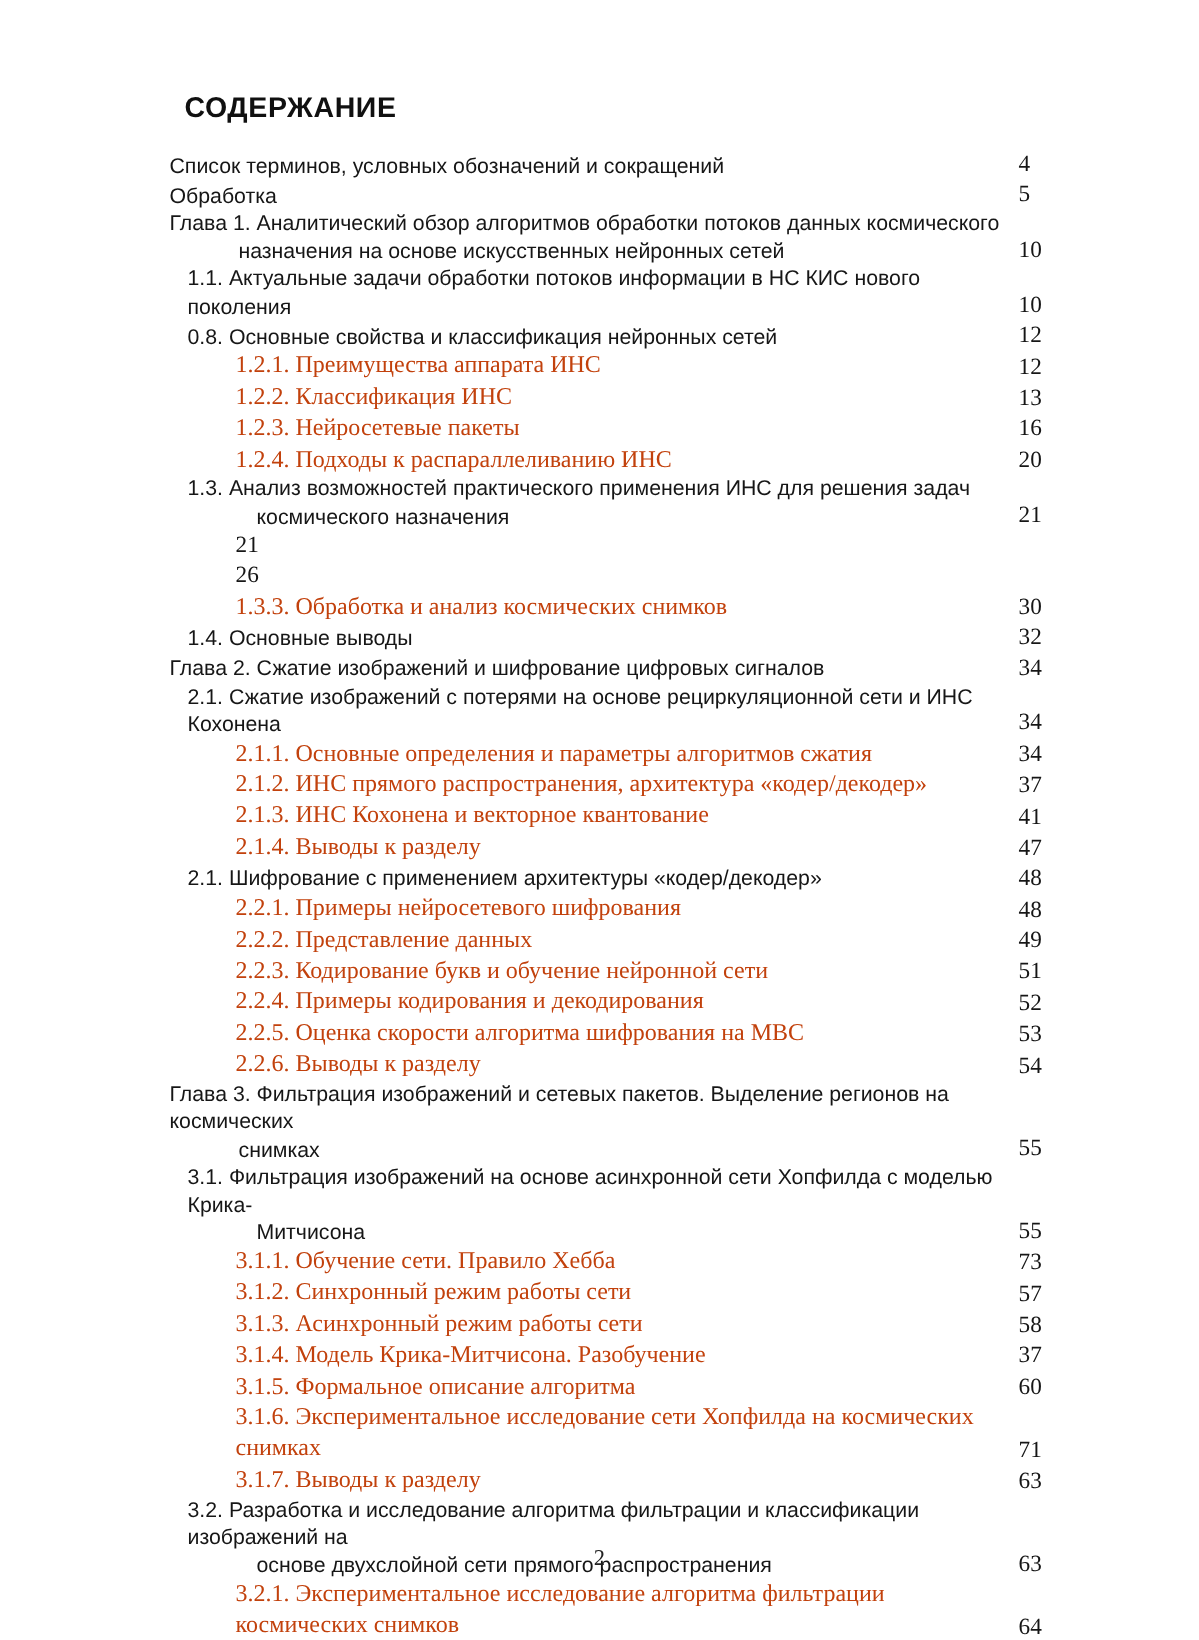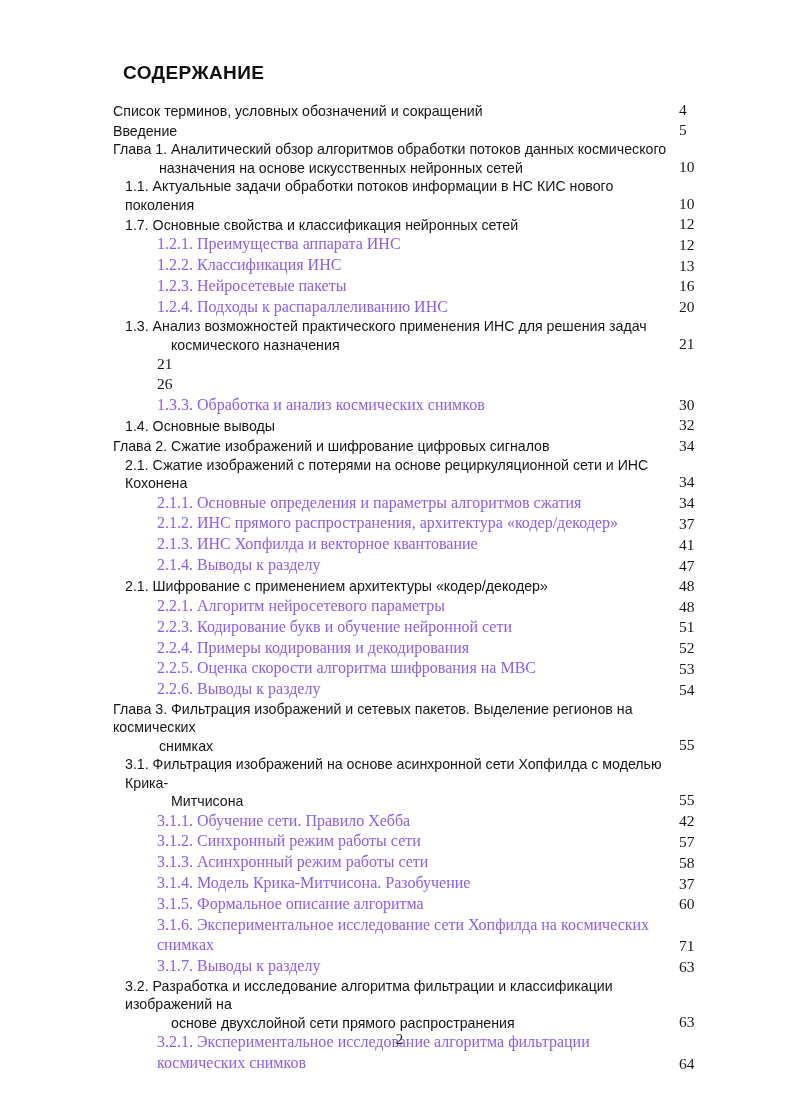--- a/index.html
+++ b/index.html
@@ -72,21 +72,21 @@
   .lvl-section .toc-label {
     font-family: "Liberation Sans", sans-serif;
     font-size: 14.2px;
     color: #161616;
   }
 
   
   .lvl-sub .toc-label {
     font-family: "Liberation Serif", serif;
     font-size: 16px;
-    color: #8b5cf6;
+    color: #c2410c;
   }
 
   
   .lvl-chapter { padding-left: 0px; }
   .lvl-section { padding-left: 12px; }
   .lvl-sub     { padding-left: 44px; }
 
   
   .toc-label .cont {
     display: block;
@@ -117,33 +117,33 @@
   <div class="content">
 
     <h1 class="toc-title">СОДЕРЖАНИЕ</h1>
 
     <div class="toc-list">
         <div class="toc-entry lvl-chapter">
           <span class="toc-label">Список терминов, условных обозначений и сокращений</span>
           <span class="toc-page">4</span>
         </div>
         <div class="toc-entry lvl-chapter">
-          <span class="toc-label">Введение</span>
+          <span class="toc-label">Обработка</span>
           <span class="toc-page">5</span>
         </div>
         <div class="toc-entry lvl-chapter">
           <span class="toc-label">Глава 1. Аналитический обзор алгоритмов обработки потоков данных космического<span class="cont">назначения на основе искусственных нейронных сетей</span></span>
           <span class="toc-page">10</span>
         </div>
         <div class="toc-entry lvl-section">
           <span class="toc-label">1.1. Актуальные задачи обработки потоков информации в НС КИС нового поколения</span>
           <span class="toc-page">10</span>
         </div>
         <div class="toc-entry lvl-section">
-          <span class="toc-label">1.7. Основные свойства и классификация нейронных сетей</span>
+          <span class="toc-label">0.8. Основные свойства и классификация нейронных сетей</span>
           <span class="toc-page">12</span>
         </div>
         <div class="toc-entry lvl-sub">
           <span class="toc-label">1.2.1. Преимущества аппарата ИНС</span>
           <span class="toc-page">12</span>
         </div>
         <div class="toc-entry lvl-sub">
           <span class="toc-label">1.2.2. Классификация ИНС</span>
           <span class="toc-page">13</span>
         </div>
@@ -183,34 +183,38 @@
         </div>
         <div class="toc-entry lvl-sub">
           <span class="toc-label">2.1.1. Основные определения и параметры алгоритмов сжатия</span>
           <span class="toc-page">34</span>
         </div>
         <div class="toc-entry lvl-sub">
           <span class="toc-label">2.1.2. ИНС прямого распространения, архитектура «кодер/декодер»</span>
           <span class="toc-page">37</span>
         </div>
         <div class="toc-entry lvl-sub">
-          <span class="toc-label">2.1.3. ИНС Хопфилда и векторное квантование</span>
+          <span class="toc-label">2.1.3. ИНС Кохонена и векторное квантование</span>
           <span class="toc-page">41</span>
         </div>
         <div class="toc-entry lvl-sub">
           <span class="toc-label">2.1.4. Выводы к разделу</span>
           <span class="toc-page">47</span>
         </div>
         <div class="toc-entry lvl-section">
           <span class="toc-label">2.1. Шифрование с применением архитектуры «кодер/декодер»</span>
           <span class="toc-page">48</span>
         </div>
         <div class="toc-entry lvl-sub">
-          <span class="toc-label">2.2.1. Алгоритм нейросетевого параметры</span>
+          <span class="toc-label">2.2.1. Примеры нейросетевого шифрования</span>
           <span class="toc-page">48</span>
+        </div>
+        <div class="toc-entry lvl-sub">
+          <span class="toc-label">2.2.2. Представление данных</span>
+          <span class="toc-page">49</span>
         </div>
         <div class="toc-entry lvl-sub">
           <span class="toc-label">2.2.3. Кодирование букв и обучение нейронной сети</span>
           <span class="toc-page">51</span>
         </div>
         <div class="toc-entry lvl-sub">
           <span class="toc-label">2.2.4. Примеры кодирования и декодирования</span>
           <span class="toc-page">52</span>
         </div>
         <div class="toc-entry lvl-sub">
@@ -224,21 +228,21 @@
         <div class="toc-entry lvl-chapter page-on-wrap">
           <span class="toc-label">Глава 3. Фильтрация изображений и сетевых пакетов. Выделение регионов на космических<span class="cont">снимках</span></span>
           <span class="toc-page">55</span>
         </div>
         <div class="toc-entry lvl-section page-on-wrap">
           <span class="toc-label">3.1. Фильтрация изображений на основе асинхронной сети Хопфилда с моделью Крика-<span class="cont">Митчисона</span></span>
           <span class="toc-page">55</span>
         </div>
         <div class="toc-entry lvl-sub">
           <span class="toc-label">3.1.1. Обучение сети. Правило Хебба</span>
-          <span class="toc-page">42</span>
+          <span class="toc-page">73</span>
         </div>
         <div class="toc-entry lvl-sub">
           <span class="toc-label">3.1.2. Синхронный режим работы сети</span>
           <span class="toc-page">57</span>
         </div>
         <div class="toc-entry lvl-sub">
           <span class="toc-label">3.1.3. Асинхронный режим работы сети</span>
           <span class="toc-page">58</span>
         </div>
         <div class="toc-entry lvl-sub">

